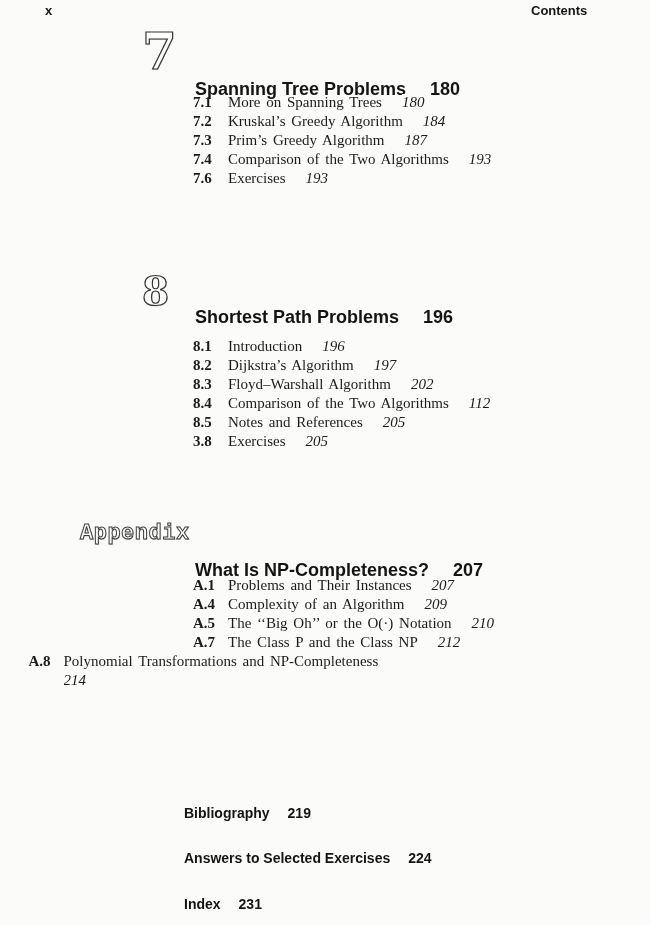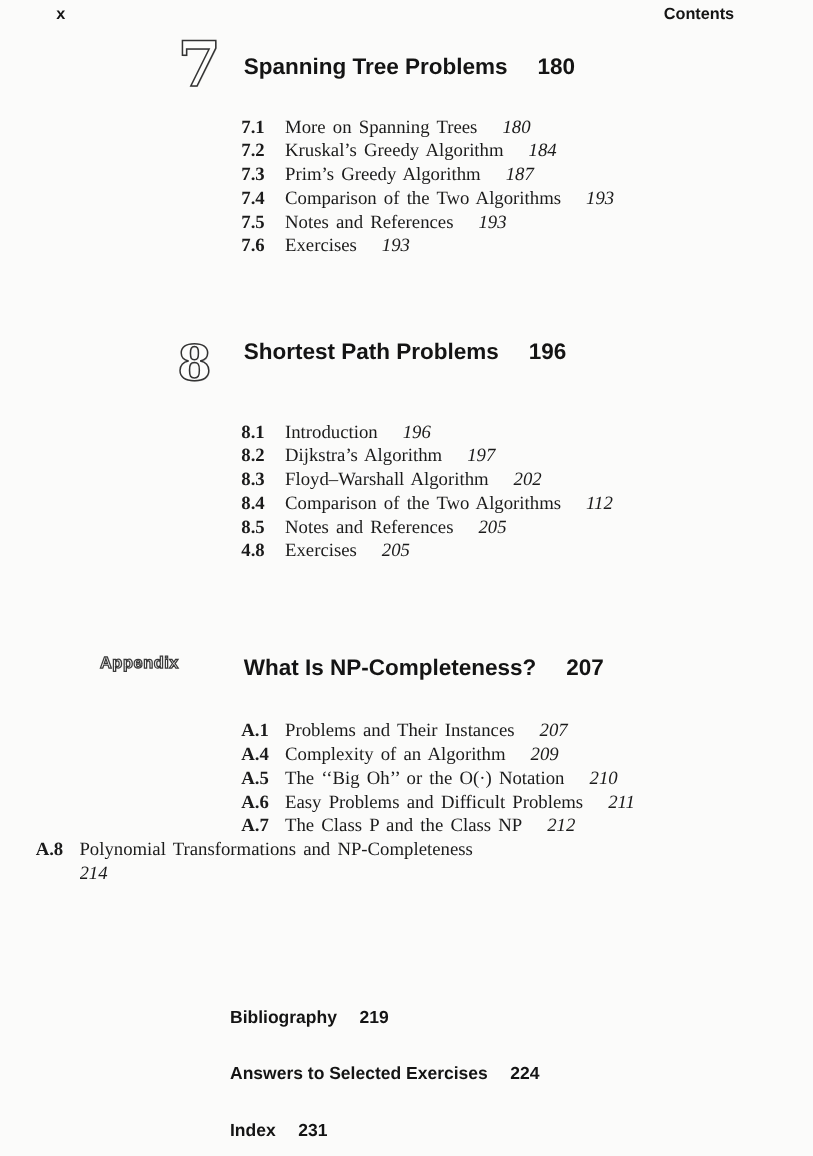--- a/index.html
+++ b/index.html
@@ -38,34 +38,35 @@
   .ch-num {
     position: absolute;
     font-family: "DejaVu Serif", serif;
     font-weight: bold;
     line-height: 1;
   }
   .num-7 { left: 142px; top: 27px; font-size: 50px; }
   .num-8 { left: 142px; top: 272px; font-size: 39px; }
   .num-appendix {
     left: 80px; top: 523px;
-    font-family: Liberation Sans, sans-serif;
-    font-size: 13px;
+    font-family: Liberation Mono, monospace;
+    font-size: 22px;
     letter-spacing: 0.5px;
     -webkit-text-stroke: 1px #3a3a3a;
   }
 
   .ch-title {
     position: absolute;
     left: 195px;
     font-family: "Liberation Sans", sans-serif;
     font-weight: bold;
     font-size: 18px;
     color: #141414;
     white-space: nowrap;
+    margin-top: 36px;
   }
   .t-7 { top: 43px; }
   .t-8 { top: 271px; }
   .t-appendix { top: 524px; }
   .ch-title .ch-page { margin-left: 24px; }
 
   .sections {
     position: absolute;
     left: 193px;
     width: 356px;
@@ -143,26 +144,20 @@
         </span>
       </div>
 
       <div class="toc-row">
         <span class="num">7.4</span>
         <span class="entry">
           <span class="title">Comparison of the Two Algorithms</span><span class="page">193</span>
         </span>
       </div>
 
-      <div class="toc-row">
-        <span class="num">7.5</span>
-        <span class="entry">
-          <span class="title">Notes and References</span><span class="page">193</span>
-        </span>
-      </div>
 
       <div class="toc-row">
         <span class="num">7.6</span>
         <span class="entry">
           <span class="title">Exercises</span><span class="page">193</span>
         </span>
       </div>
     </div>
 
   <div class="ch-num outline num-8">8</div>
@@ -200,21 +195,21 @@
       </div>
 
       <div class="toc-row">
         <span class="num">8.5</span>
         <span class="entry">
           <span class="title">Notes and References</span><span class="page">205</span>
         </span>
       </div>
 
       <div class="toc-row">
-        <span class="num">4.8</span>
+        <span class="num">3.8</span>
         <span class="entry">
           <span class="title">Exercises</span><span class="page">205</span>
         </span>
       </div>
     </div>
 
   <div class="ch-num outline num-appendix">Appendix</div>
   <div class="ch-title t-appendix">
     <span>What Is NP-Completeness?</span><span class="ch-page">207</span>
   </div>
@@ -236,26 +231,20 @@
         </span>
       </div>
 
       <div class="toc-row">
         <span class="num">A.5</span>
         <span class="entry">
           <span class="title">The ‘‘Big Oh’’ or the O(·) Notation</span><span class="page">210</span>
         </span>
       </div>
 
-      <div class="toc-row">
-        <span class="num">A.6</span>
-        <span class="entry">
-          <span class="title">Easy Problems and Difficult Problems</span><span class="page">211</span>
-        </span>
-      </div>
 
       <div class="toc-row">
         <span class="num">A.7</span>
         <span class="entry">
           <span class="title">The Class P and the Class NP</span><span class="page">212</span>
         </span>
       </div>
 
       <div class="toc-row wrap">
         <span class="num">A.8</span>

